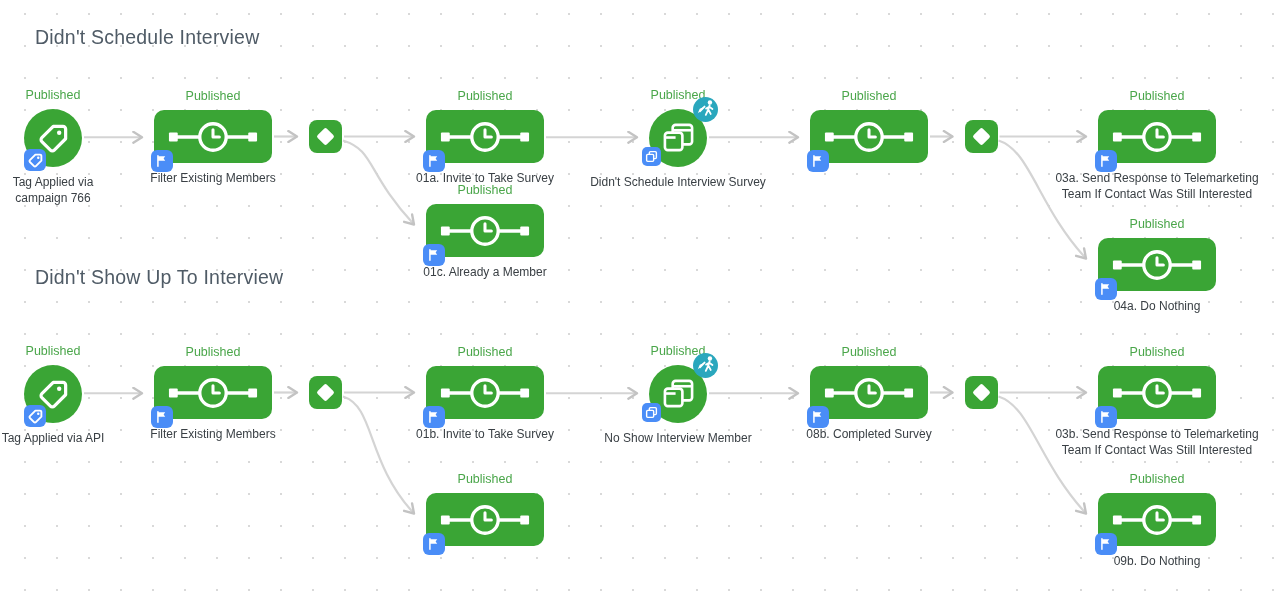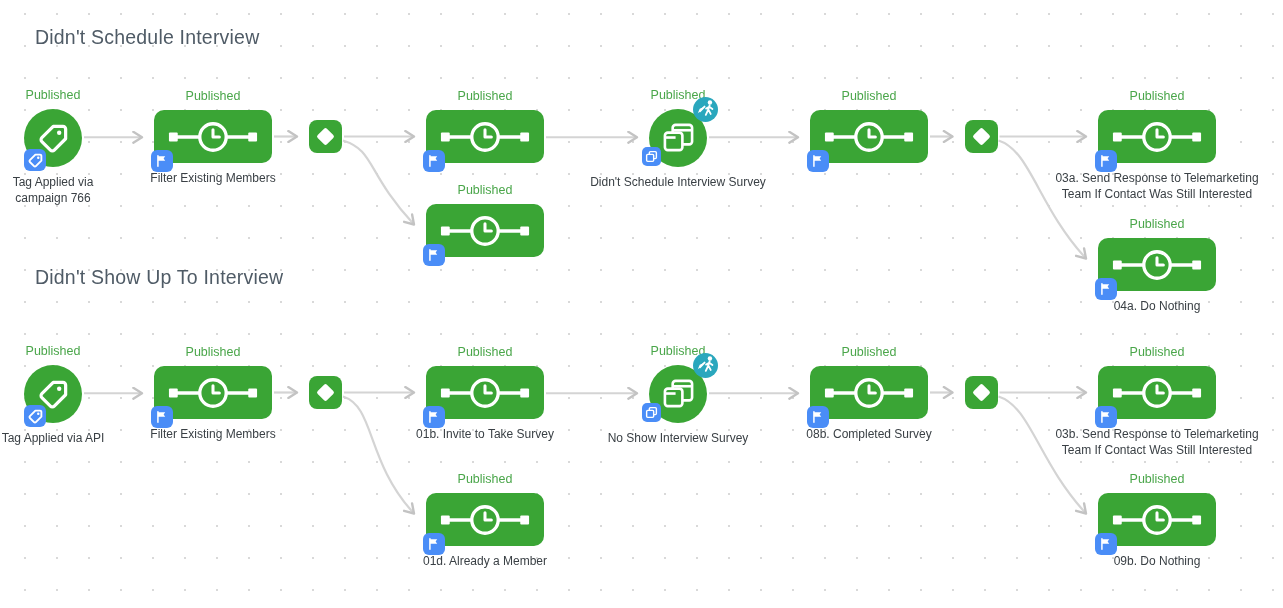--- a/index.html
+++ b/index.html
@@ -131,38 +131,40 @@
             <circle cx="48" cy="20" r="13.5" fill="#3aa535" stroke="#fff" stroke-width="3.4"></circle>
             <polyline points="48,12.5 48,20 54.5,20" fill="none" stroke="#fff" stroke-width="3.1" stroke-linecap="round" stroke-linejoin="round"></polyline>
           </svg>
         </span>
         <span class="badge">
           <svg viewBox="0 0 24 24" width="14" height="14">
             <path d="M5 3 V21" stroke="#fff" stroke-width="2.6" stroke-linecap="round"></path>
             <path d="M5 4 H17.5 L14.8 7.8 L17.5 11.6 H5 Z" fill="#fff"></path>
           </svg>
         </span>
+        <div class="label">01a. Invite to Take Survey</div>
       </div>
       <div class="node sequence" style="left: 426px; top: 204px;">
         <div class="status">Published</div>
         <span class="icon-wrap">
           <svg viewBox="0 0 96 40" width="94" height="40">
             <line x1="8" y1="20" x2="88" y2="20" stroke="#fff" stroke-width="3.4"></line>
             <rect x="3" y="15.5" width="9" height="9" rx="1" fill="#fff"></rect>
             <rect x="84" y="15.5" width="9" height="9" rx="1" fill="#fff"></rect>
             <circle cx="48" cy="20" r="13.5" fill="#3aa535" stroke="#fff" stroke-width="3.4"></circle>
             <polyline points="48,12.5 48,20 54.5,20" fill="none" stroke="#fff" stroke-width="3.1" stroke-linecap="round" stroke-linejoin="round"></polyline>
           </svg>
         </span>
         <span class="badge">
           <svg viewBox="0 0 24 24" width="14" height="14">
             <path d="M5 3 V21" stroke="#fff" stroke-width="2.6" stroke-linecap="round"></path>
             <path d="M5 4 H17.5 L14.8 7.8 L17.5 11.6 H5 Z" fill="#fff"></path>
           </svg>
         </span>
+        <div class="label">01c. Already a Member</div>
       </div>
       <div class="node survey" style="left: 649px; top: 109px;">
         <div class="status">Published</div>
         <span class="icon-wrap">
           <svg viewBox="0 0 34 34" width="33" height="33">
             <g stroke="#fff" stroke-width="2.7" stroke-linejoin="round">
               <rect x="11" y="3" width="20" height="20" rx="3" fill="none"></rect>
               <line x1="11" y1="8.5" x2="31" y2="8.5"></line>
               <rect x="3" y="11" width="18" height="18" rx="3" fill="#3aa535"></rect>
               <line x1="3" y1="16" x2="14" y2="16"></line>
@@ -317,21 +319,20 @@
             <circle cx="48" cy="20" r="13.5" fill="#3aa535" stroke="#fff" stroke-width="3.4"></circle>
             <polyline points="48,12.5 48,20 54.5,20" fill="none" stroke="#fff" stroke-width="3.1" stroke-linecap="round" stroke-linejoin="round"></polyline>
           </svg>
         </span>
         <span class="badge">
           <svg viewBox="0 0 24 24" width="14" height="14">
             <path d="M5 3 V21" stroke="#fff" stroke-width="2.6" stroke-linecap="round"></path>
             <path d="M5 4 H17.5 L14.8 7.8 L17.5 11.6 H5 Z" fill="#fff"></path>
           </svg>
         </span>
-        <div class="label">01d. Already a Member</div>
       </div>
       <div class="node survey" style="left: 649px; top: 365px;">
         <div class="status">Published</div>
         <span class="icon-wrap">
           <svg viewBox="0 0 34 34" width="33" height="33">
             <g stroke="#fff" stroke-width="2.7" stroke-linejoin="round">
               <rect x="11" y="3" width="20" height="20" rx="3" fill="none"></rect>
               <line x1="11" y1="8.5" x2="31" y2="8.5"></line>
               <rect x="3" y="11" width="18" height="18" rx="3" fill="#3aa535"></rect>
               <line x1="3" y1="16" x2="14" y2="16"></line>
@@ -347,21 +348,21 @@
           </svg>
         </span>
         <span class="badge pages">
           <svg viewBox="0 0 24 24" width="13" height="13">
             <g stroke="#fff" stroke-width="2.6" stroke-linejoin="round">
               <rect x="8" y="3" width="13" height="13" rx="2" fill="none"></rect>
               <rect x="3" y="8" width="13" height="13" rx="2" fill="#4a8df7"></rect>
             </g>
           </svg>
         </span>
-        <div class="label">No Show Interview Survey</div>
+        <div class="label">No Show Interview Member</div>
       </div>
       <div class="node sequence" style="left: 810px; top: 366px;">
         <div class="status">Published</div>
         <span class="icon-wrap">
           <svg viewBox="0 0 96 40" width="94" height="40">
             <line x1="8" y1="20" x2="88" y2="20" stroke="#fff" stroke-width="3.4"></line>
             <rect x="3" y="15.5" width="9" height="9" rx="1" fill="#fff"></rect>
             <rect x="84" y="15.5" width="9" height="9" rx="1" fill="#fff"></rect>
             <circle cx="48" cy="20" r="13.5" fill="#3aa535" stroke="#fff" stroke-width="3.4"></circle>
             <polyline points="48,12.5 48,20 54.5,20" fill="none" stroke="#fff" stroke-width="3.1" stroke-linecap="round" stroke-linejoin="round"></polyline>

